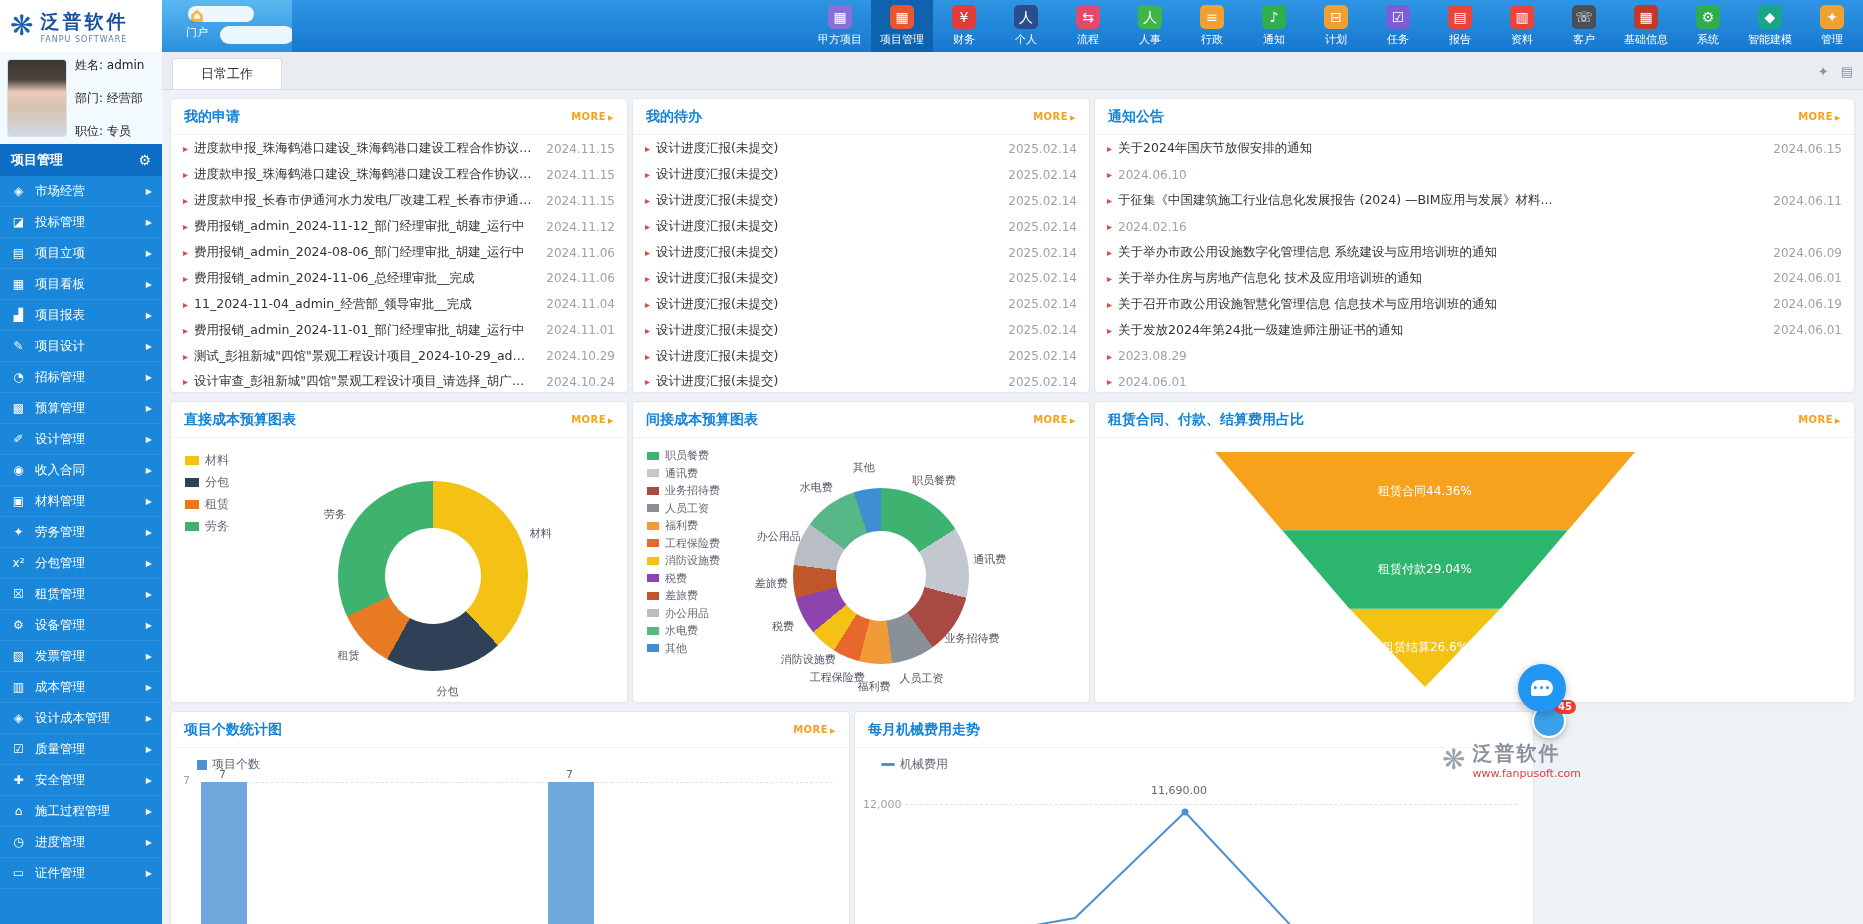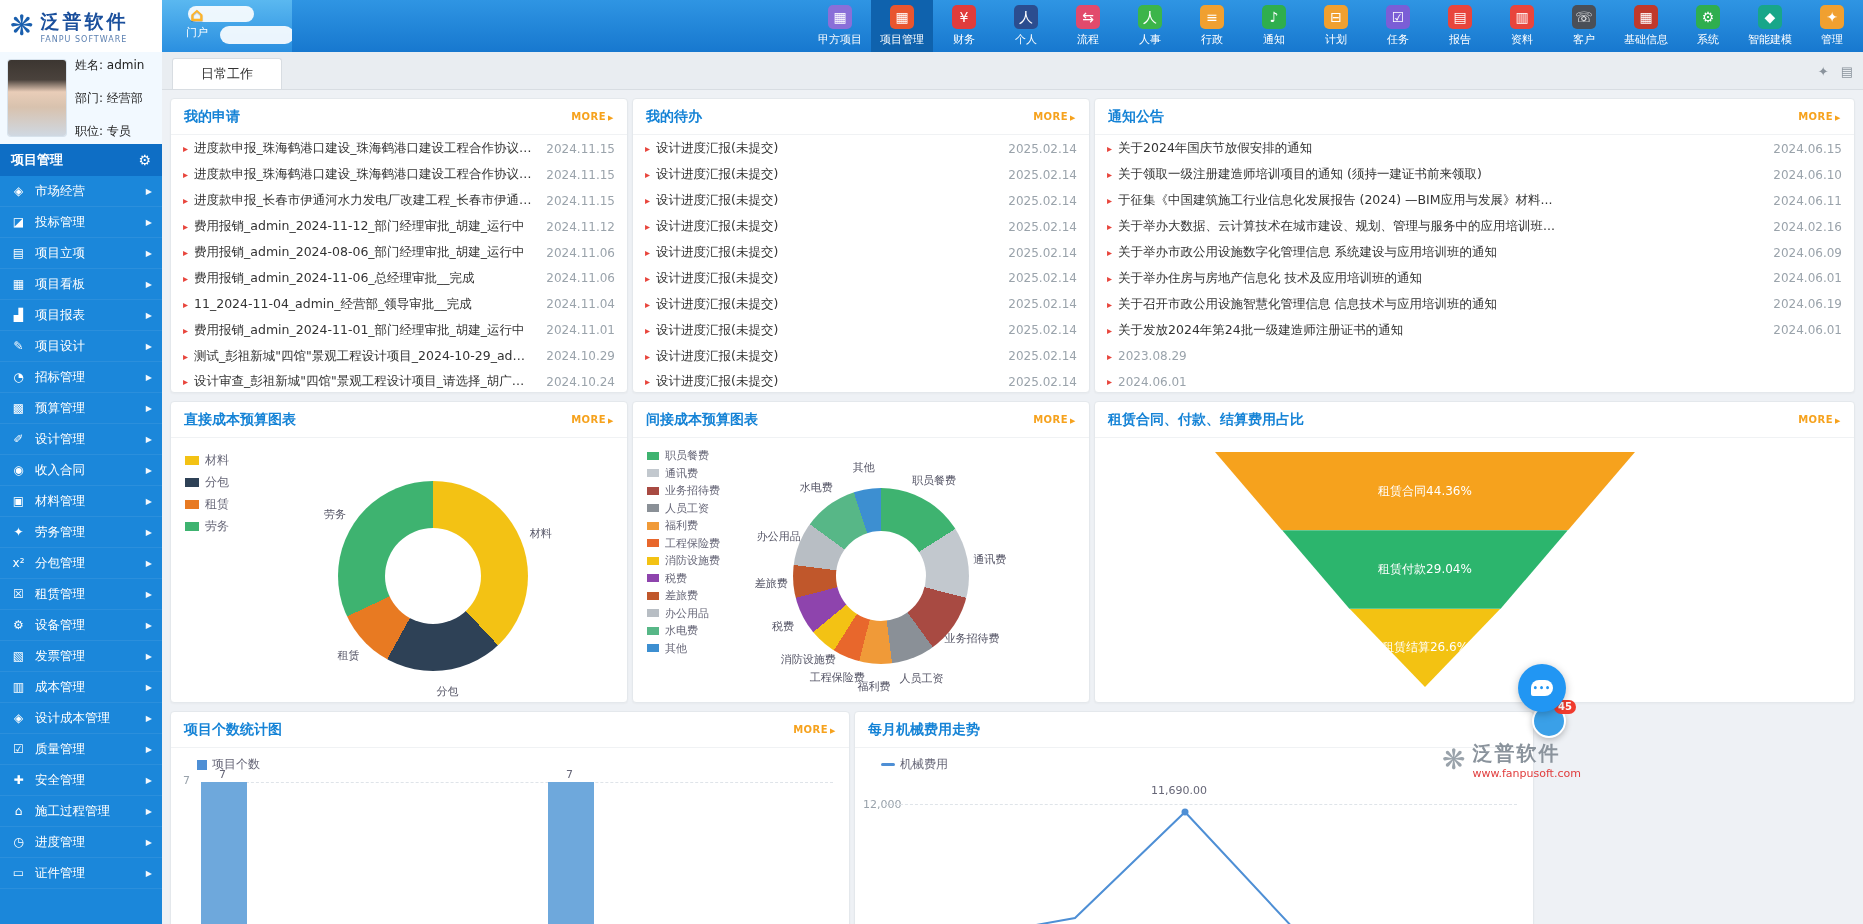--- a/index.html
+++ b/index.html
@@ -463,31 +463,29 @@
             <span class="more">MORE</span>
           </div>
           <div class="list">
               <div class="lrow">
                 <span class="b">▸</span>
                 <span class="t">关于2024年国庆节放假安排的通知</span>
                 <span class="d">2024.06.15</span>
               </div>
               <div class="lrow">
                 <span class="b">▸</span>
-                <span class="t">关于领取一级注册建造师培训项目的通知 (须持一建证书前来领取)</span>
                 <span class="d">2024.06.10</span>
               </div>
               <div class="lrow">
                 <span class="b">▸</span>
                 <span class="t">于征集《中国建筑施工行业信息化发展报告 (2024) —BIM应用与发展》材料...</span>
                 <span class="d">2024.06.11</span>
               </div>
               <div class="lrow">
                 <span class="b">▸</span>
-                <span class="t">关于举办大数据、云计算技术在城市建设、规划、管理与服务中的应用培训班...</span>
                 <span class="d">2024.02.16</span>
               </div>
               <div class="lrow">
                 <span class="b">▸</span>
                 <span class="t">关于举办市政公用设施数字化管理信息 系统建设与应用培训班的通知</span>
                 <span class="d">2024.06.09</span>
               </div>
               <div class="lrow">
                 <span class="b">▸</span>
                 <span class="t">关于举办住房与房地产信息化 技术及应用培训班的通知</span>

